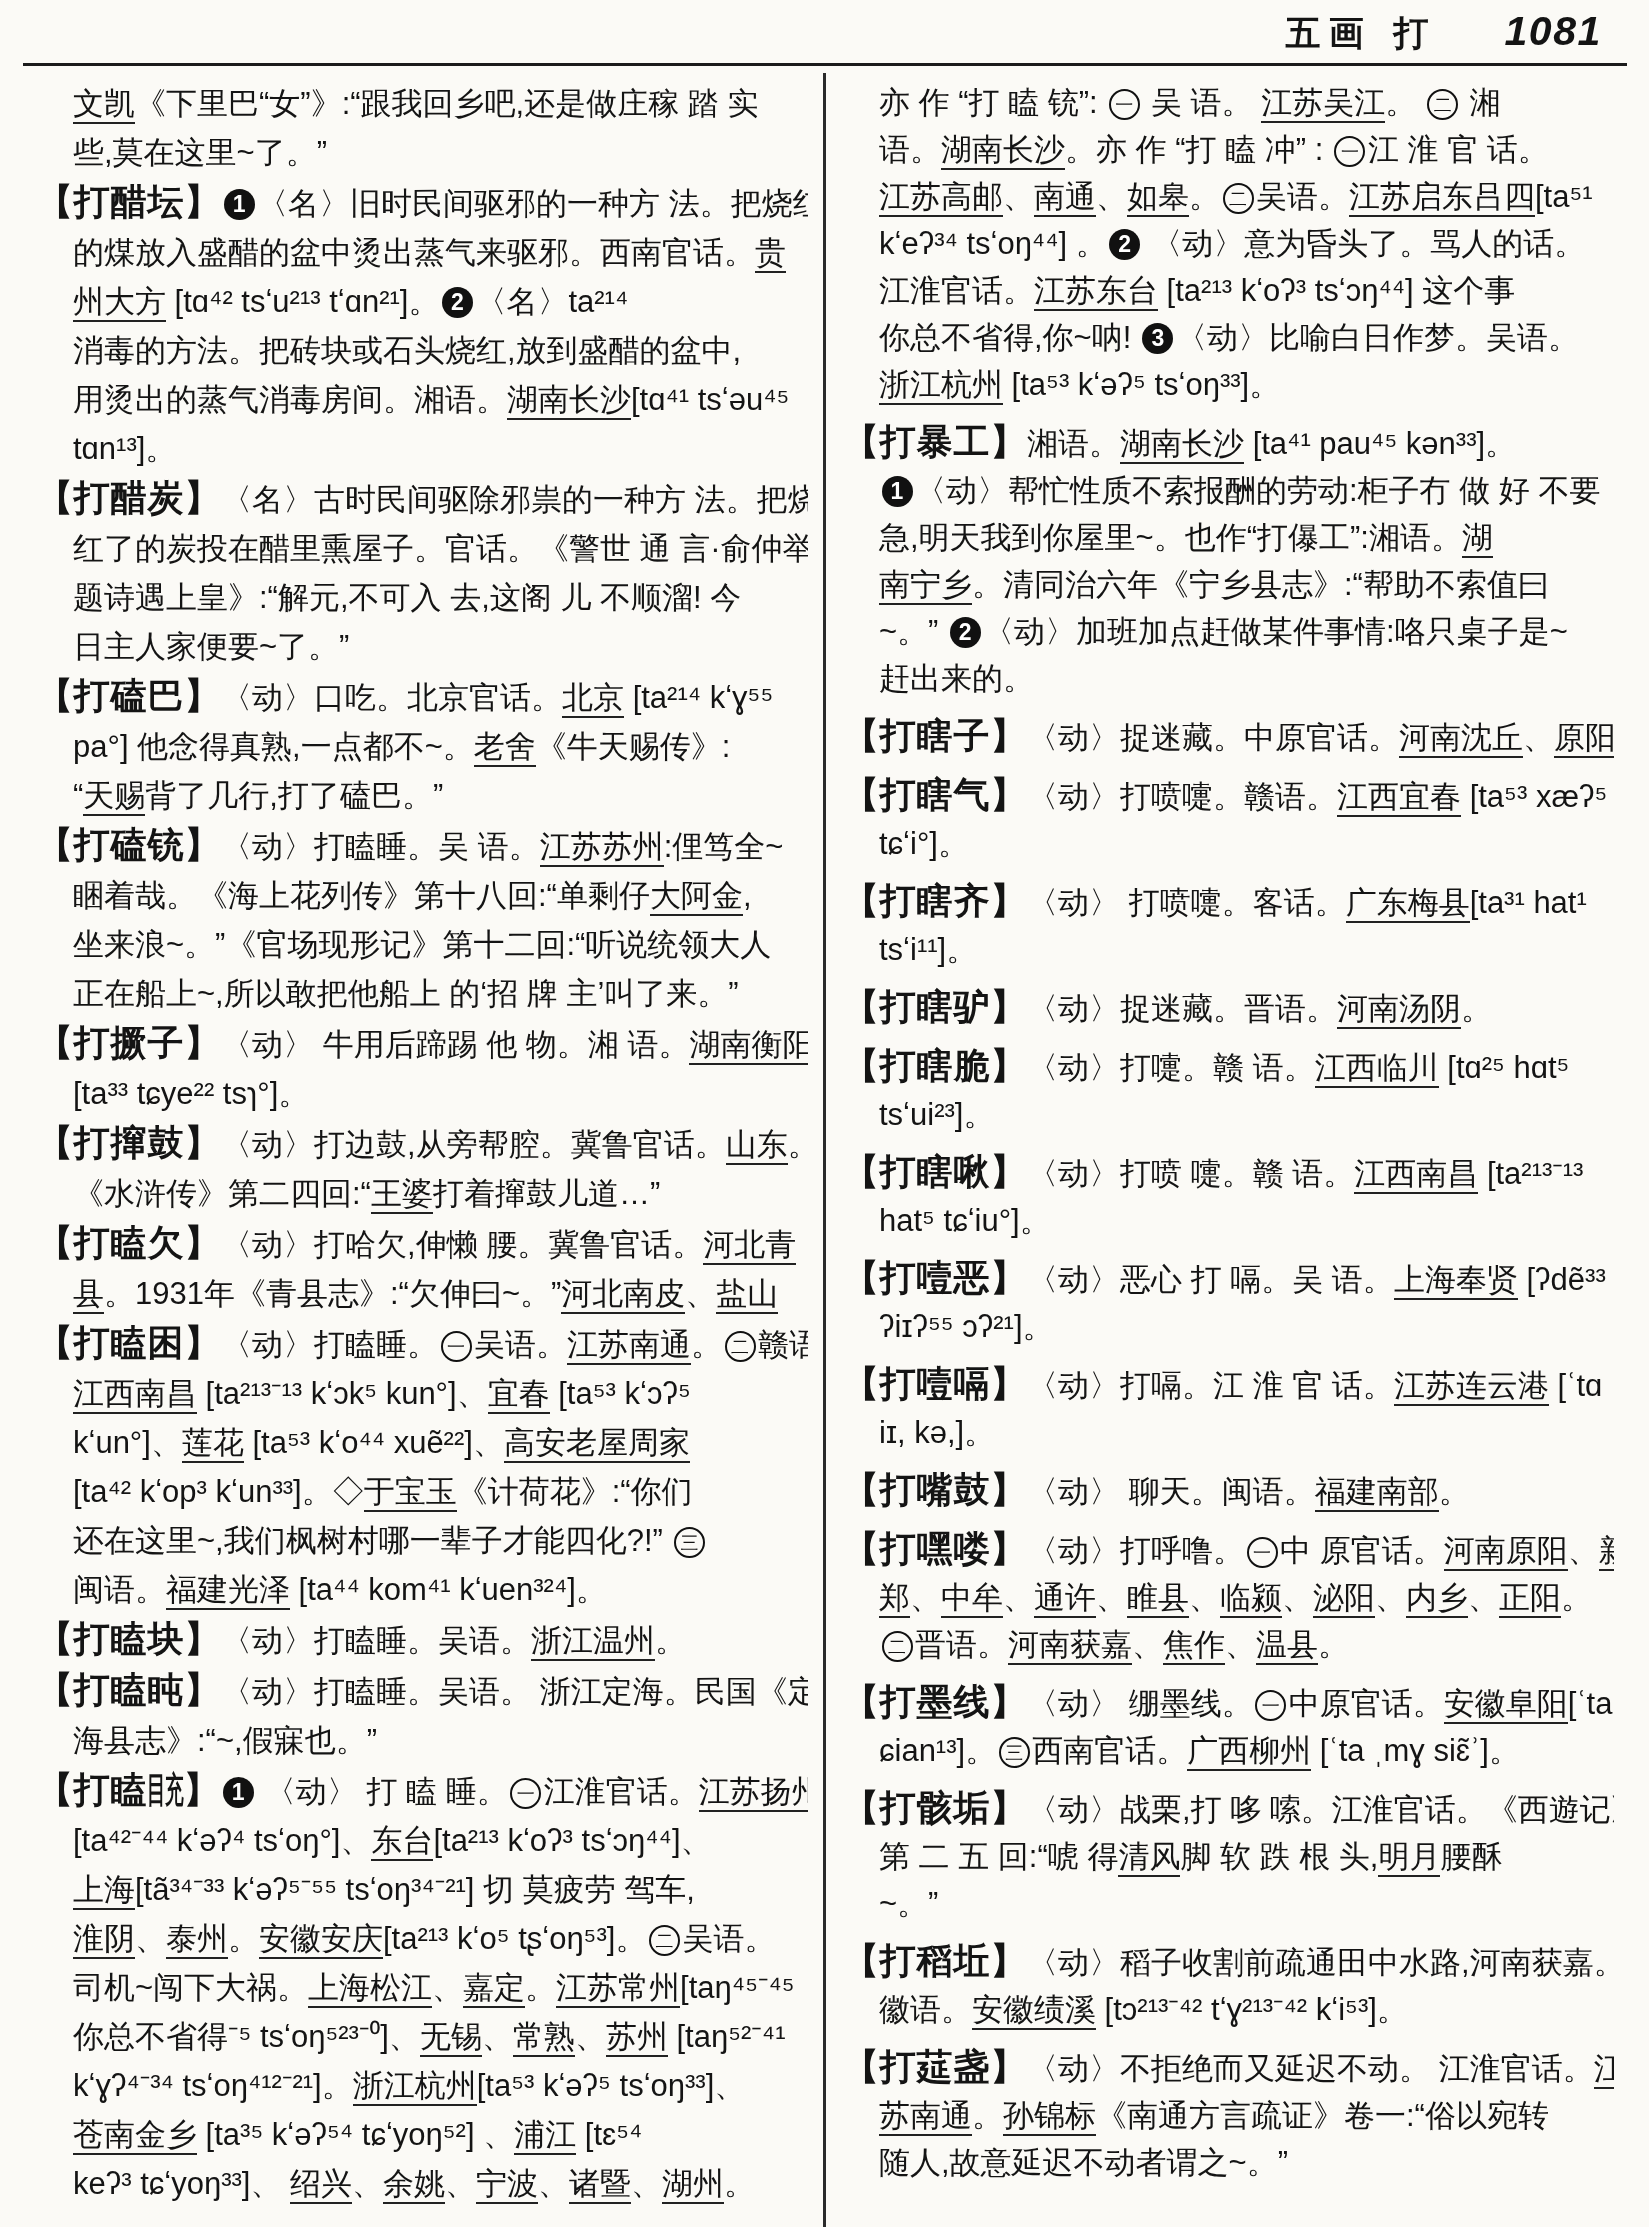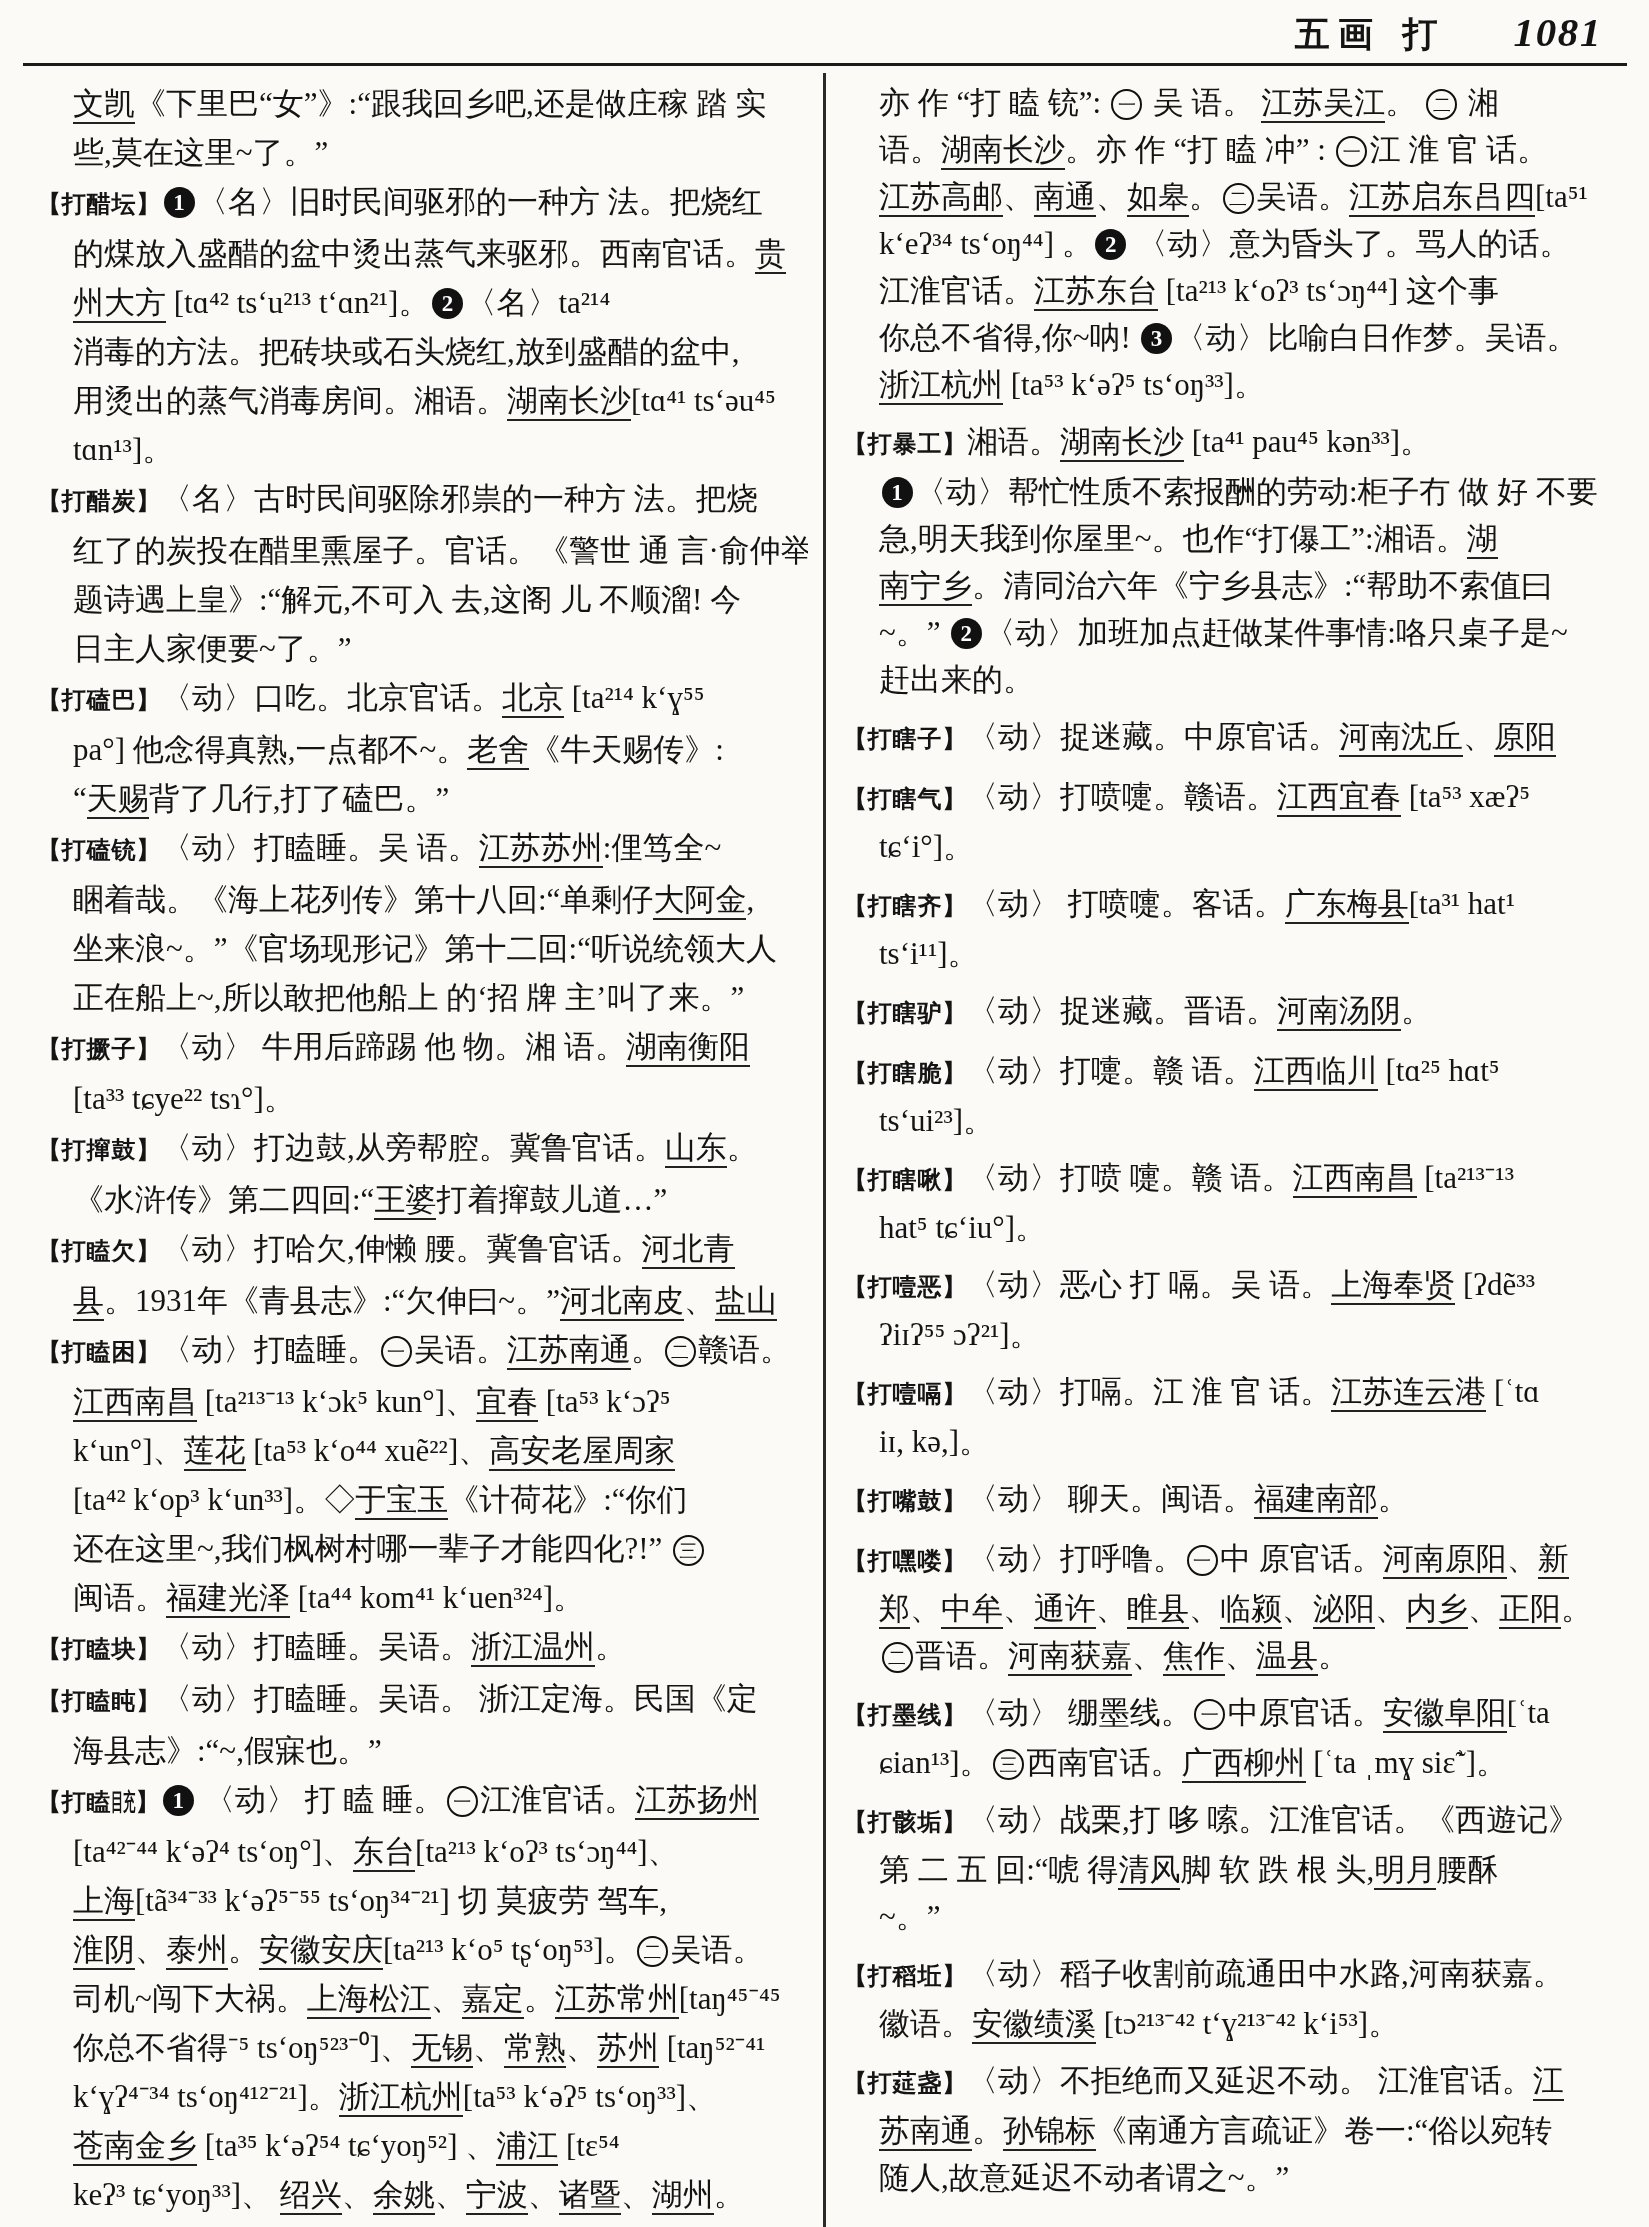--- a/index.html
+++ b/index.html
@@ -1,34 +1,34 @@
 <!DOCTYPE html>
 <html style="font-size:13.2px"><head>
 <meta charset="utf-8">
 <style>
   html,body{margin:0;padding:0;background:#e8e8e4;}
   .page{
     position:relative;width:1650px;height:2227px;background:#fbfaf6;color:#141414;
-    font-family:Liberation Serif, serif;overflow:hidden;
+    font-family:Liberation Sans, sans-serif;overflow:hidden;
   }
   
   .hdr{position:absolute;top:8.2px;left:0;right:48px;text-align:right;white-space:nowrap;}
   .hdr-sec{font-size:35px;font-weight:bold;letter-spacing:8.2px;}
   .hdr-char{font-size:35px;font-weight:bold;margin-left:21.4px;}
   .hdr-num{font-size:41px;font-weight:bold;font-style:italic;margin-left:76px;letter-spacing:1.6px;}
   .rule{position:absolute;left:23px;right:23px;top:63px;height:3.3px;background:#1b1b1b;}
   .divider{position:absolute;left:823px;top:73px;bottom:0;width:2.5px;background:#2a2a2a;}
   
   .col{position:absolute;top:79px;width:771px;font-size:31px;line-height:49px;overflow:hidden;}
   .col.left{left:37px;}
   .col.right{left:843px;line-height:47px;}
   .line{white-space:nowrap;}
   .line.ind{padding-left:36px;}
   .right .hwline{margin-top:10px;}
-  .hw{font-weight:bold;font-size:24px;letter-spacing:0.8px;}
+  .hw{font-weight:bold;font-size:36px;letter-spacing:0.8px;}
   
   .pn{border-bottom:2.5px solid #222;padding-bottom:0.8px;}
   
   .cf{display:inline-block;width:31px;height:31px;line-height:31px;border-radius:50%;
       background:#111;color:#fff;text-align:center;font-size:23px;font-weight:bold;
       vertical-align:2.5px;margin:0 2.5px;}
   
   .co{display:inline-block;width:31px;height:31px;line-height:28px;border-radius:50%;
       border:2.5px solid #111;box-sizing:border-box;text-align:center;font-size:18px;
       vertical-align:2.5px;margin:0 2.5px;}

